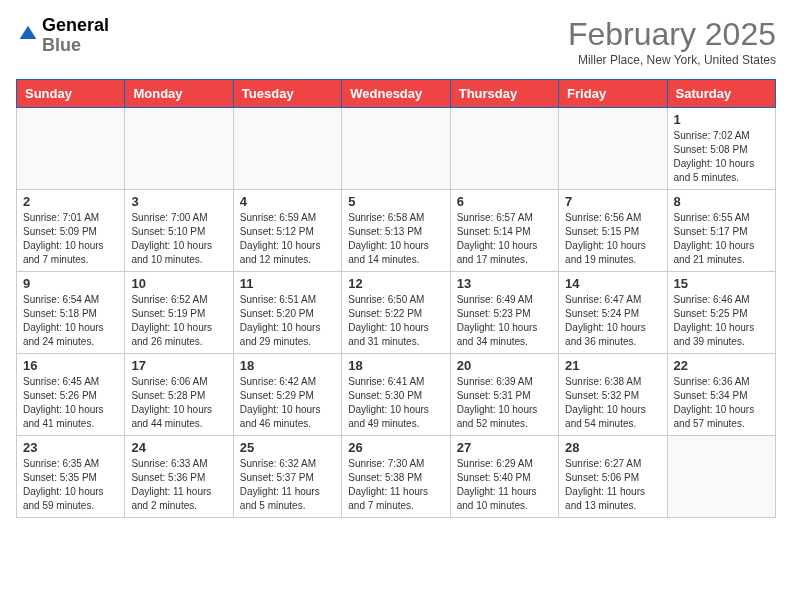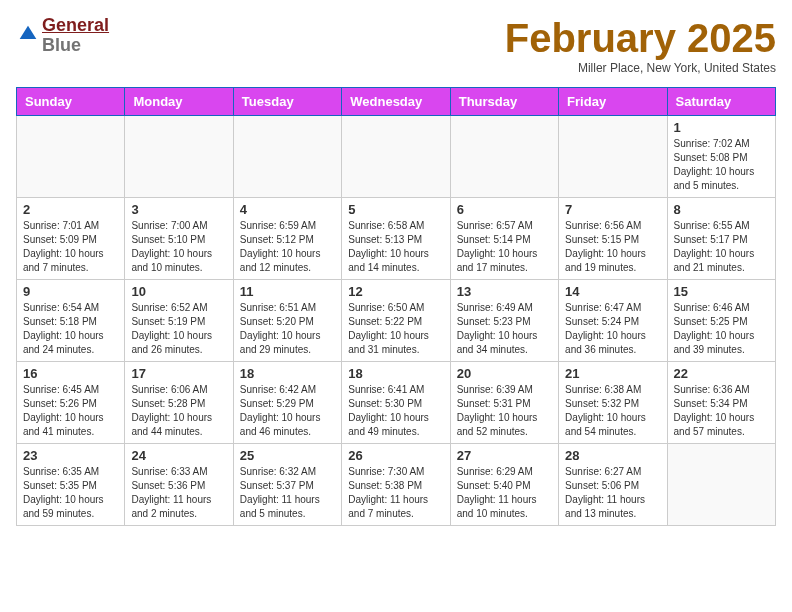--- a/index.html
+++ b/index.html
@@ -18,46 +18,46 @@
     }
     .logo {
       display: flex;
       align-items: center;
     }
     .logo-text {
       font-size: 18px;
       font-weight: bold;
       line-height: 1.1;
     }
-    .logo-general { color: #7f1d1d; text-decoration: underline; }
+    .logo-general { color: #000000; }
     .logo-blue { color: #737373; }
     .logo-icon {
       width: 20px;
       height: 20px;
       margin-left: 2px;
     }
     .title-block {
       text-align: right;
     }
     .month-title {
-      font-size: 40px;
-      font-weight: bold;
-      color: #a16207;
+      font-size: 32px;
+      font-weight: normal;
+      color: #737373;
     }
     .location {
       font-size: 12px;
       color: #444;
     }
     .calendar {
       width: 100%;
       border-collapse: collapse;
       border: 1px solid #ccc;
     }
     .calendar th {
-      background-color: #d946ef;
+      background-color: #ef4444;
       color: #fff;
       font-size: 13px;
       font-weight: bold;
       padding: 6px 8px;
       text-align: left;
       border: 1px solid #1565c0;
     }
     .calendar td {
       vertical-align: top;
       border: 1px solid #ccc;

